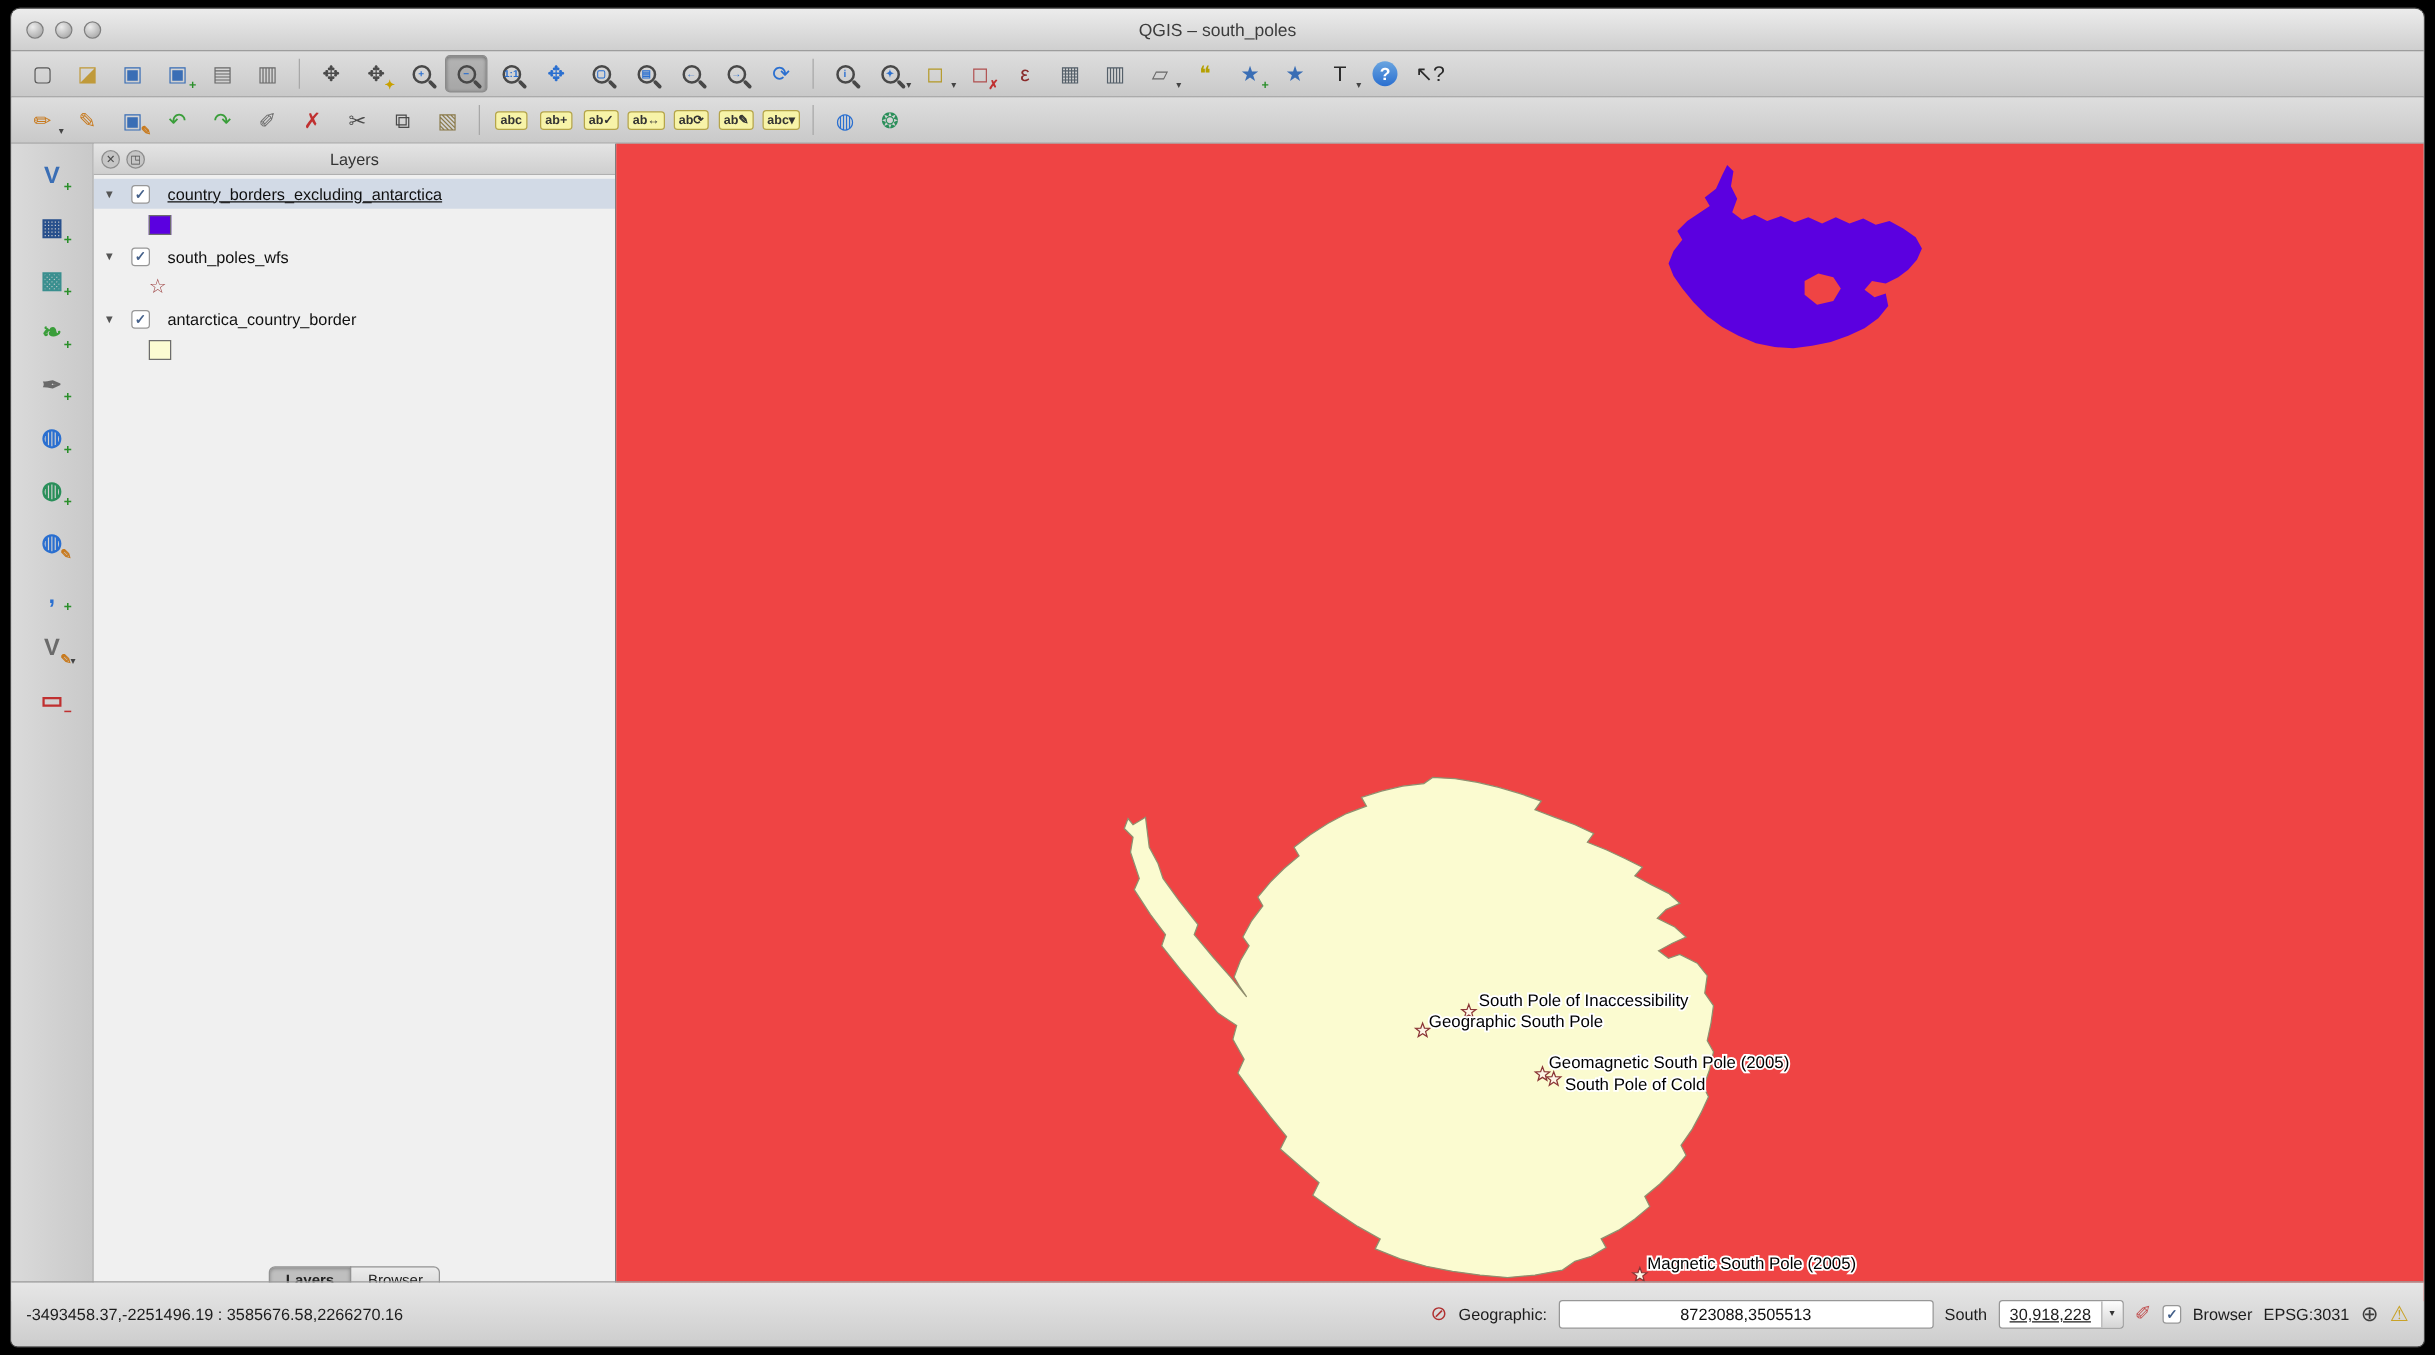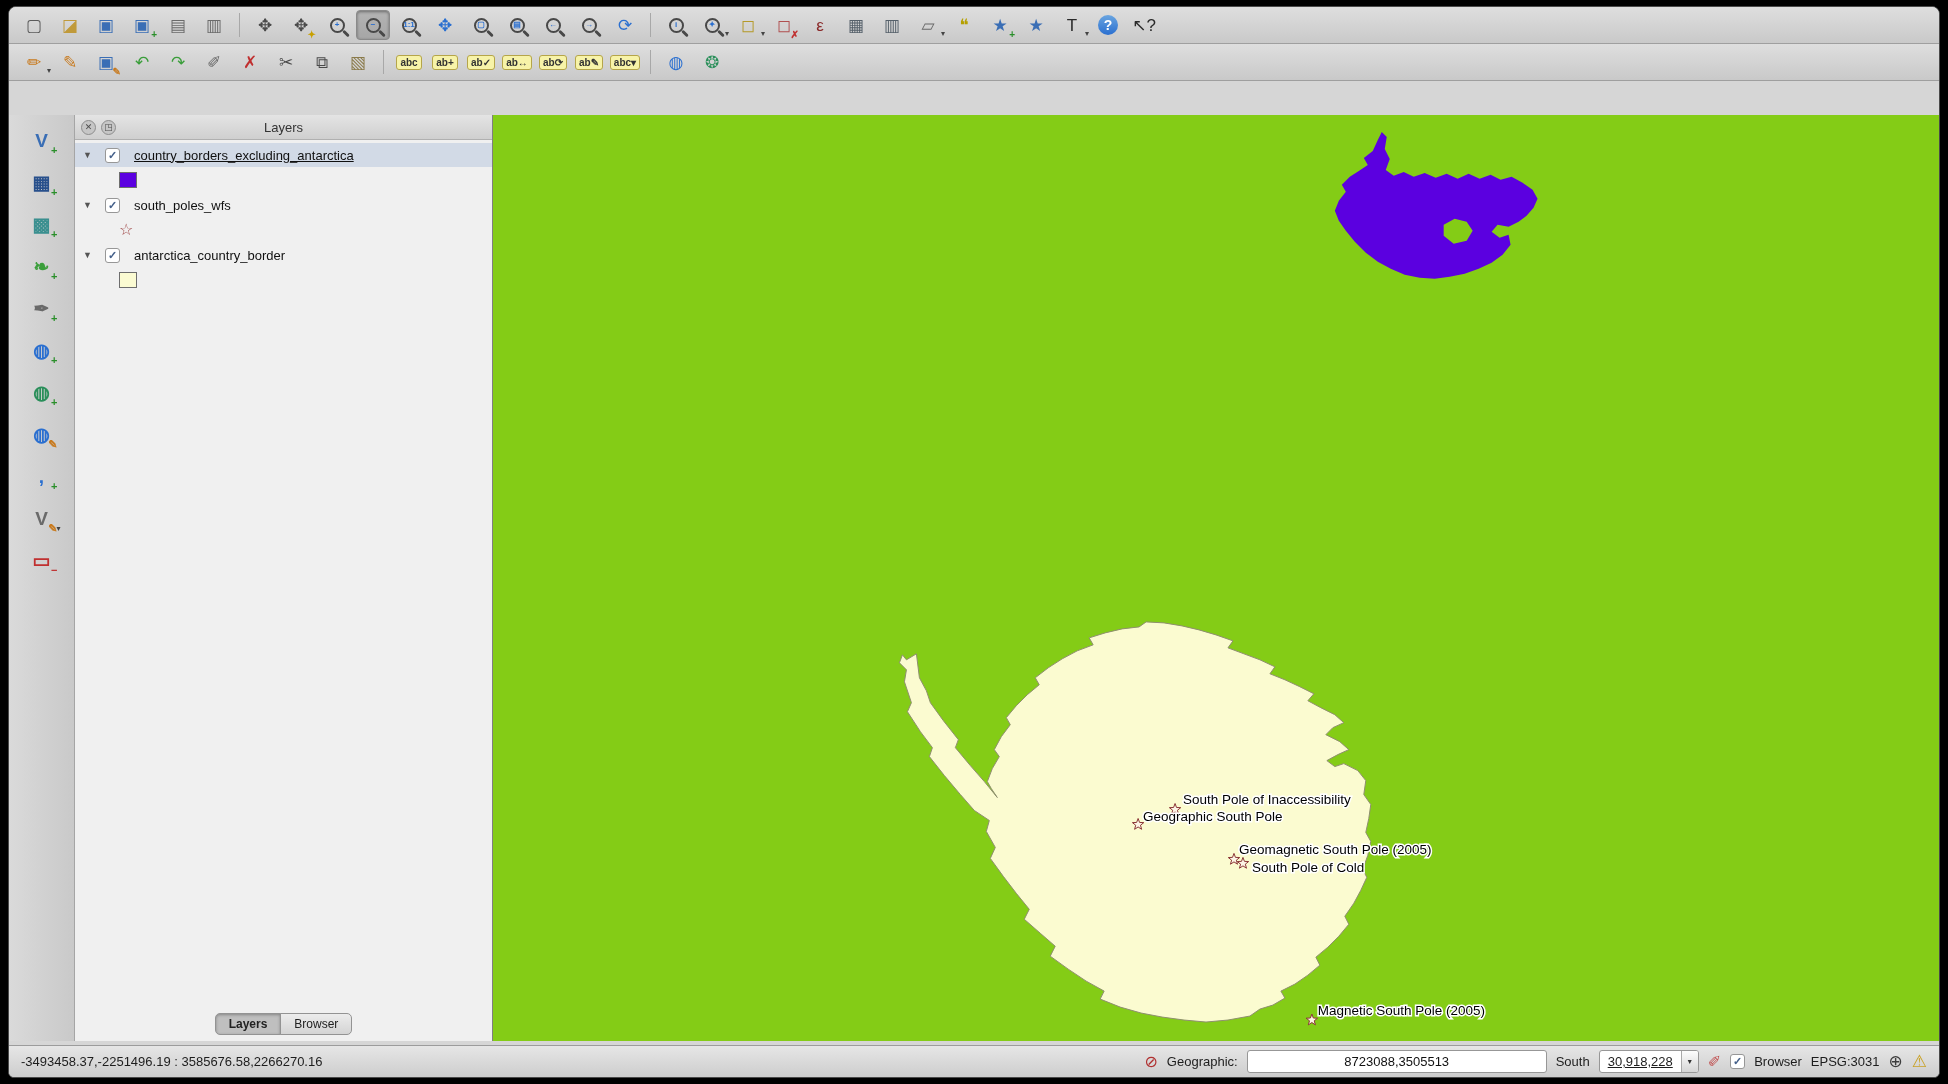--- a/index.html
+++ b/index.html
@@ -68,25 +68,25 @@
   .symbol-row { height:26px; display:flex; align-items:center; padding-left:44px; }
   .swatch { width:18px; height:16px; border:1px solid #6d6d6d; display:inline-block; }
   .star-symbol { font-size:16px; color:#a04848; line-height:1; }
   .panel-tabs { height:30px; display:flex; align-items:center; justify-content:center; padding-bottom:4px; }
   .ptab { font-size:12px; padding:3px 13px; border:1px solid #939393; background:linear-gradient(#ececec,#d4d4d4); color:#222; }
   .ptab:first-child { border-radius:5px 0 0 5px; }
   .ptab:last-child { border-radius:0 5px 5px 0; margin-left:-1px; }
   .ptab.active { background:#bfbfbf; box-shadow:inset 0 1px 3px rgba(0,0,0,.3); font-weight:bold; }
 
   
-  .map { position:absolute; left:484px; top:108px; right:0; bottom:36px; background:#84cc16; }
+  .map { position:absolute; left:484px; top:108px; right:0; bottom:36px; background:#ef4444; }
   .map svg { display:block; width:100%; height:100%; }
 
   
-  .statusbar { position:absolute; left:0; right:0; bottom:0; height:32px;
+  .statusbar { position:absolute; left:0; right:0; bottom:0; height:52px;
                background:linear-gradient(#e6e6e6,#cdcdcd); border-top:1px solid #9c9c9c;
                display:flex; align-items:center; padding:0 12px; font-size:13px; color:#1d1d1d; }
   .status-right { margin-left:auto; display:flex; align-items:center; gap:9px; }
   .coord-input { width:300px; height:23px; background:#fff; border:1px solid #979797; border-radius:3px;
                  text-align:center; font-size:13px; font-family:"Liberation Sans", sans-serif; color:#111; }
   .scale-combo { display:flex; align-items:center; height:23px; background:#fff; border:1px solid #979797;
                  border-radius:3px; overflow:hidden; }
   .scale-text { padding:0 8px;text-decoration:underline; }
   .scale-arrow { width:17px; height:100%; background:linear-gradient(#fdfdfd,#d5d5d5); border-left:1px solid #a9a9a9;
                  display:flex; align-items:center; justify-content:center; font-size:7px; color:#333; }
@@ -94,20 +94,28 @@
   .sicon.stop { color:#b03030; }
   .sicon.paint { color:#c05050; }
   .sicon.crs { color:#3d3d3d; font-size:17px; }
   .sicon.warn { color:#c9a227; font-size:17px; }
 </style>
 </head>
 <body>
 
 <div class="window">
 
+  <div class="titlebar">
+    <div class="traffic">
+      <span class="light"></span>
+      <span class="light"></span>
+      <span class="light"></span>
+    </div>
+    <span class="title">QGIS – south_poles</span>
+  </div>
 
   <div class="toolbar" id="toolbar-main">
       <div class="tbtn">
         <span class="glyph" style="color: rgb(90, 90, 90);">▢</span>
       </div>
       <div class="tbtn">
         <span class="glyph" style="color: rgb(192, 154, 58);">◪</span>
       </div>
       <div class="tbtn">
         <span class="glyph" style="color: rgb(58, 110, 181);">▣</span>

